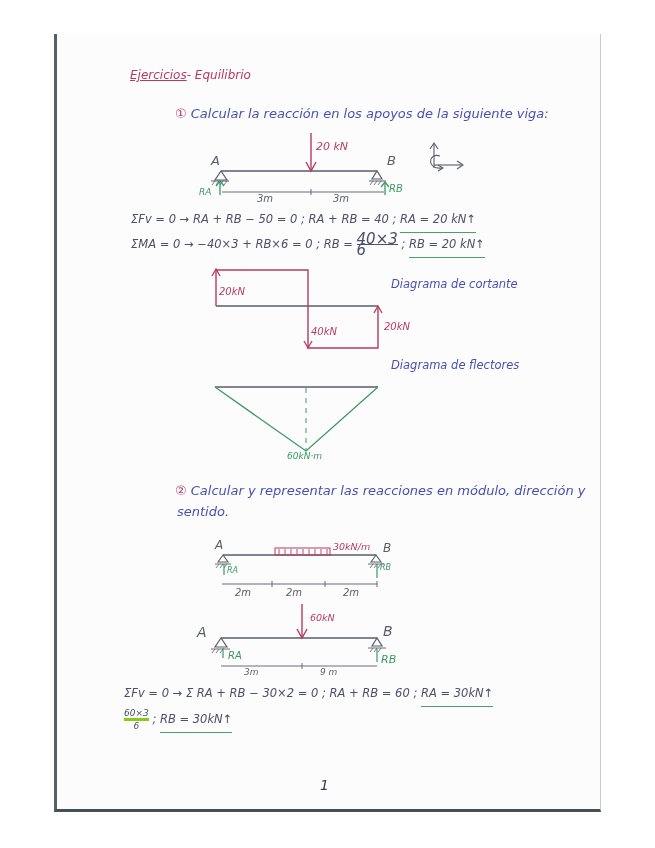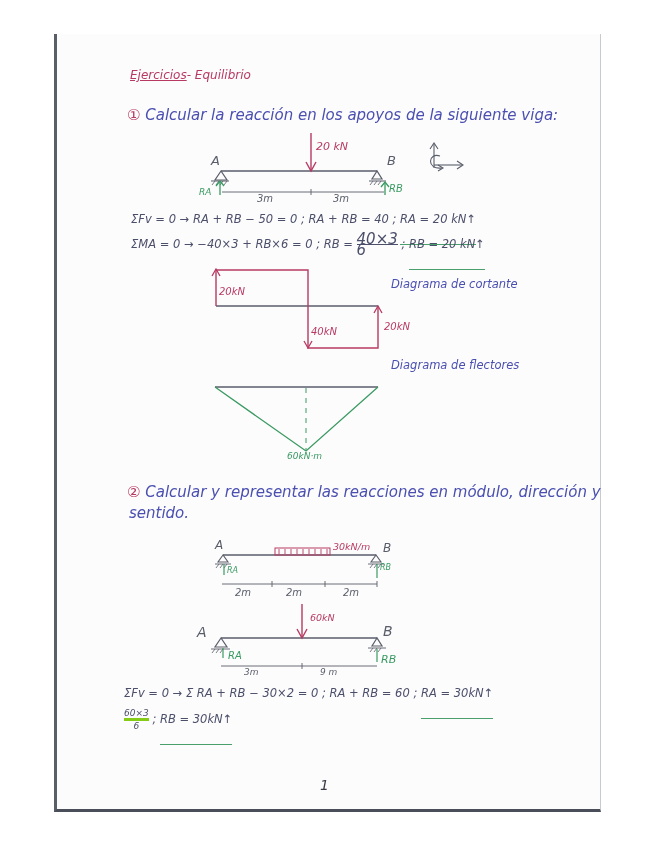--- a/index.html
+++ b/index.html
@@ -7,23 +7,23 @@
          font-family:"DejaVu Sans", sans-serif; }
   .page { position:absolute; left:54px; top:34px; width:547px; height:778px; background:#fcfcfd;
           border-left:3px solid #5a5e66; border-bottom:3px solid #4a4e58; border-right:1px solid #c8cacf; box-sizing:border-box; }
   .hw { position:absolute; font-family:"DejaVu Sans", sans-serif; font-style:italic; white-space:nowrap; }
   .blue { color:#4a4fb0; }
   .red { color:#b83a62; }
   .green { color:#3a9a62; }
   .gray { color:#5a5e6a; }
   .title { left:130px; top:68px; font-size:12px; }
   .title .u { text-decoration:underline; text-decoration-color:#b83a62; }
-  .q { font-size:15px; }
+  .q { font-size:13px;margin-left:48px; }
   .eq { font-size:11.5px; color:#4c4f6a; }
-  .ans { border-bottom:1.5px solid #4aa06c; padding-bottom:18px; }
+  .ans { border-bottom:1.5px solid #4aa06c; padding-bottom:6px; }
   .diag-label { font-size:11.5px; }
   .pagenum { left:320px; top:777px; font-size:14px; color:#3a3d48; }
   svg { position:absolute; left:0; top:0; }
   .small { font-size:10px; }
 </style>
 </head>
 <body>
 
 <div class="page"></div>
 

